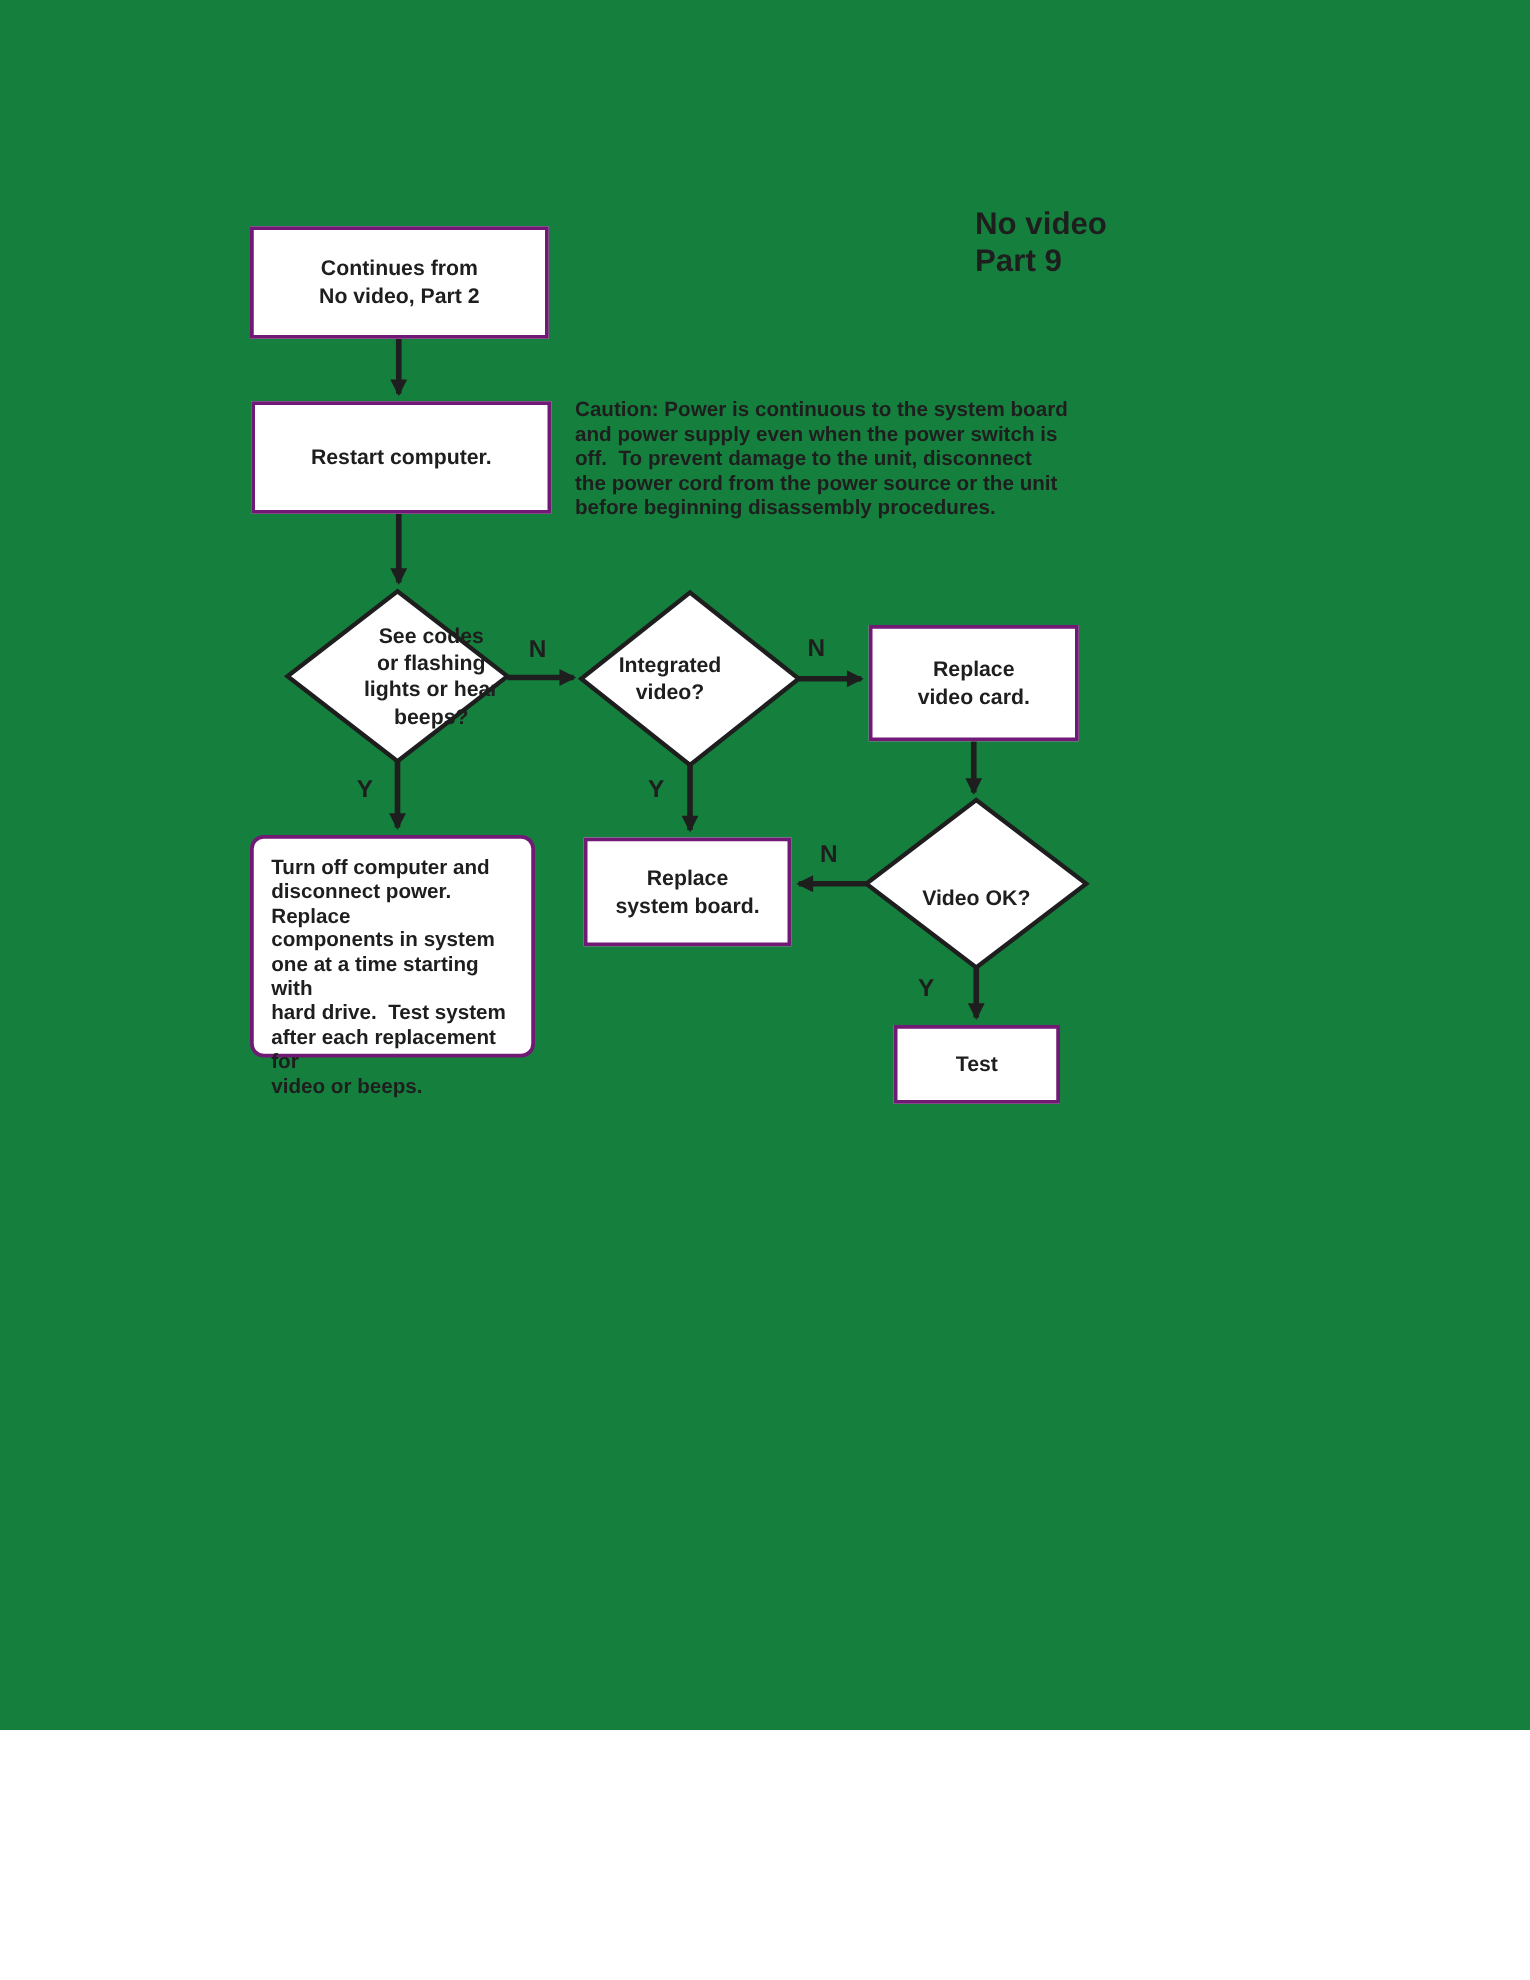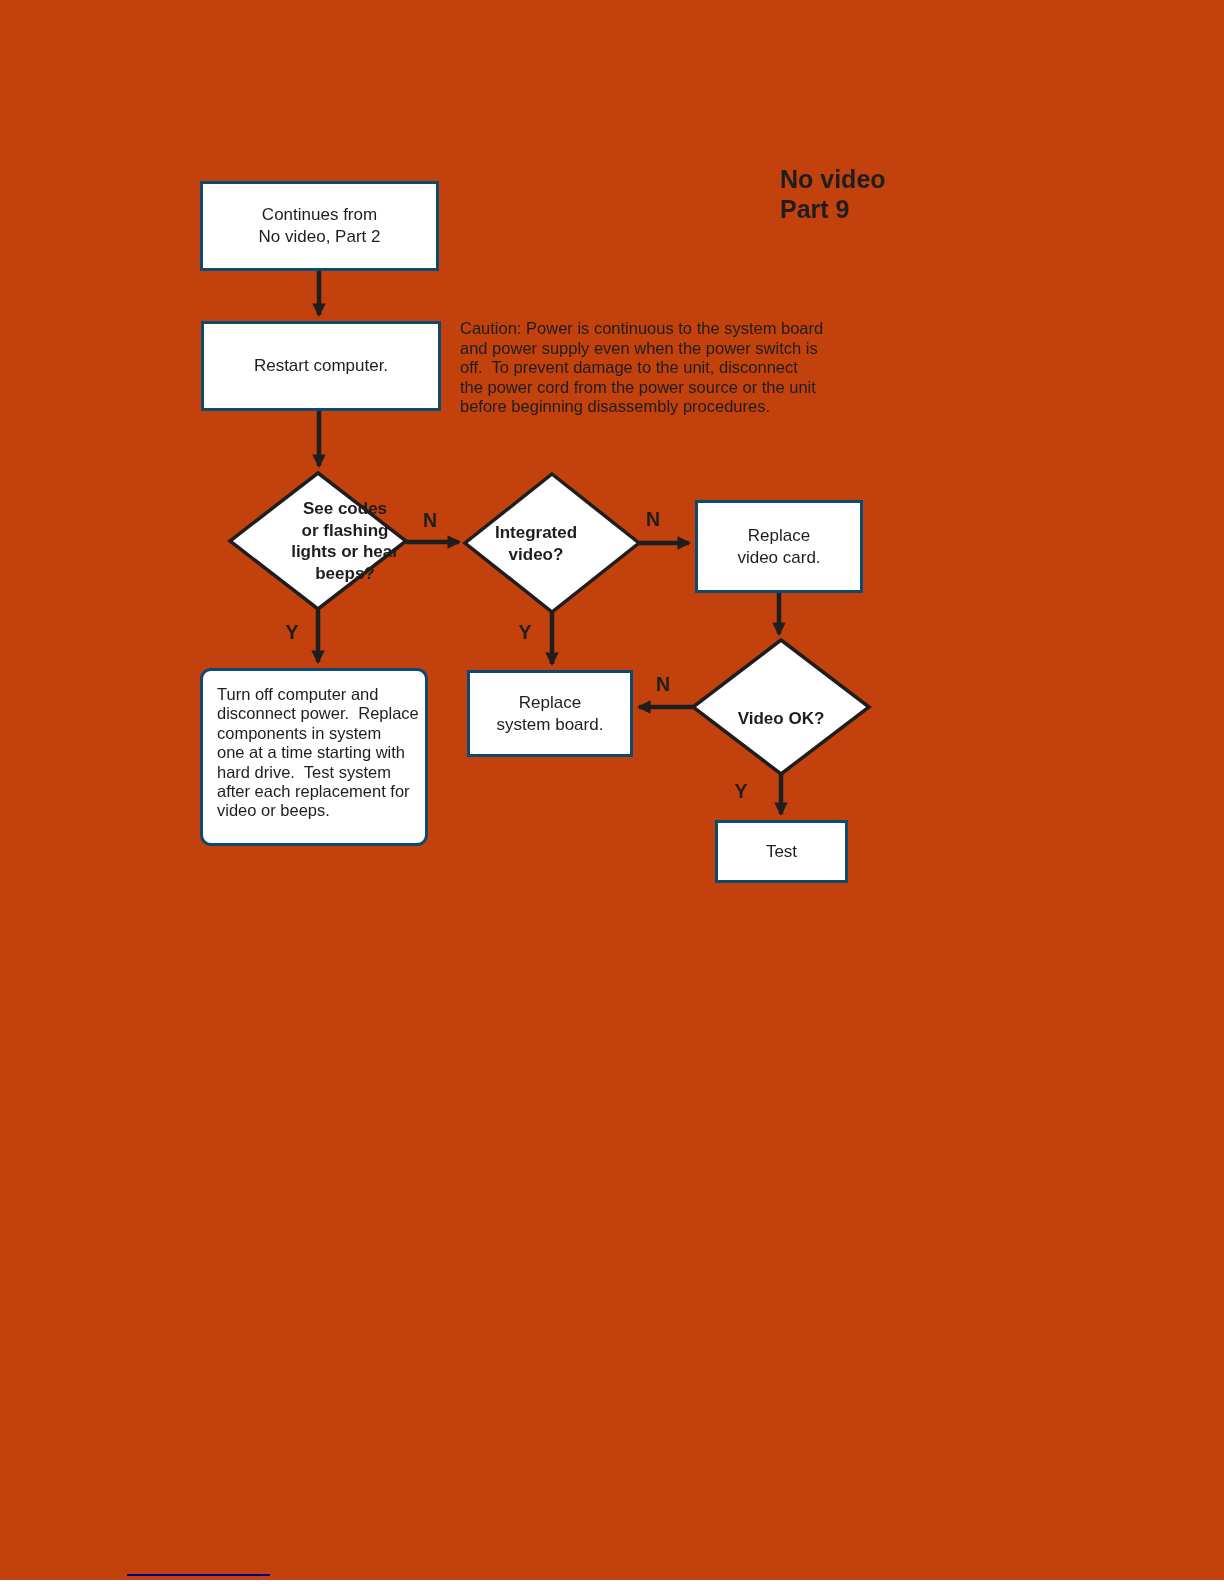--- a/index.html
+++ b/index.html
@@ -1,34 +1,34 @@
 <!DOCTYPE html>
 <html><head>
 <meta charset="utf-8">
 <style>
   html, body { margin: 0; padding: 0; background: #ffffff; }
   .canvas {
     position: relative;
     width: 1224px;
-    height: 1580px;
-    background: #c2410c;
+    height: 1384px;
+    background: #15803d;
     font-family: "Liberation Sans", sans-serif;
     color: #1e1e1e;
     overflow: hidden;
   }
   .node {
     position: absolute;
     box-sizing: border-box;
-    border: 3px solid #0c4a6e;
+    border: 3px solid #701a75;
     background: #ffffff;
     display: flex;
     align-items: center;
     justify-content: center;
     text-align: center;
-    font-weight: normal;
+    font-weight: bold;
     font-size: 17px;
     line-height: 22px;
     white-space: pre-wrap;
   }
   .node.left-text {
     align-items: flex-start;
     justify-content: flex-start;
     text-align: left;
     font-size: 16.5px;
     line-height: 19.4px;
@@ -55,21 +55,21 @@
     top: 164px;
     font-weight: bold;
     font-size: 25px;
     line-height: 30px;
   }
   .caution-note {
     position: absolute;
     left: 460px;
     top: 319px;
     width: 412px;
-    font-weight: normal;
+    font-weight: bold;
     font-size: 16.5px;
     line-height: 19.5px;
     white-space: pre-wrap;
   }
   .connector-layer {
     position: absolute;
     left: 0; top: 0;
     width: 1224px; height: 1584px;
   }
   .footer-link-line {

